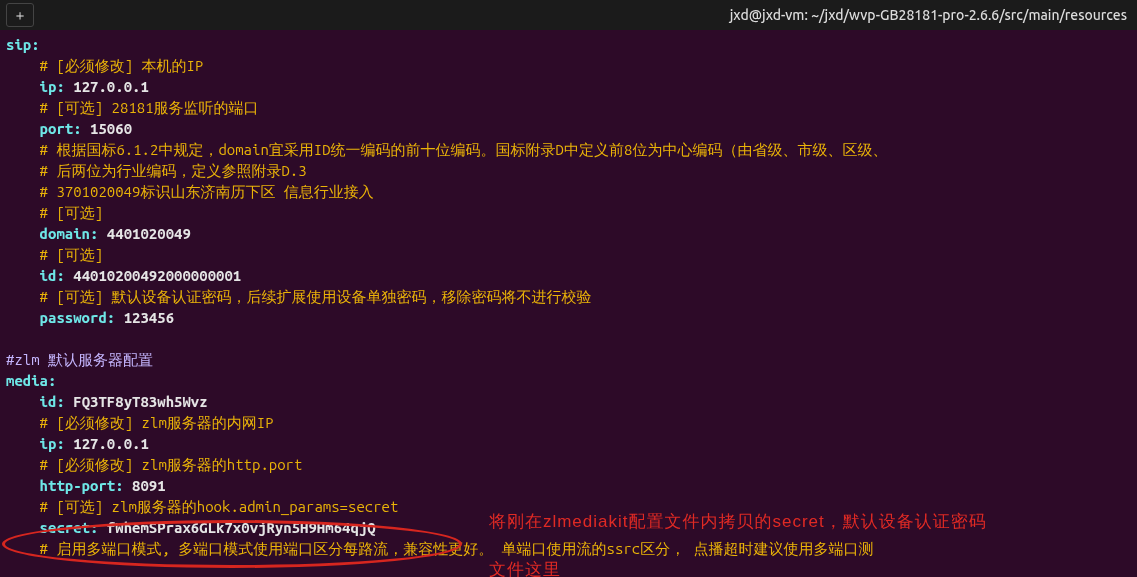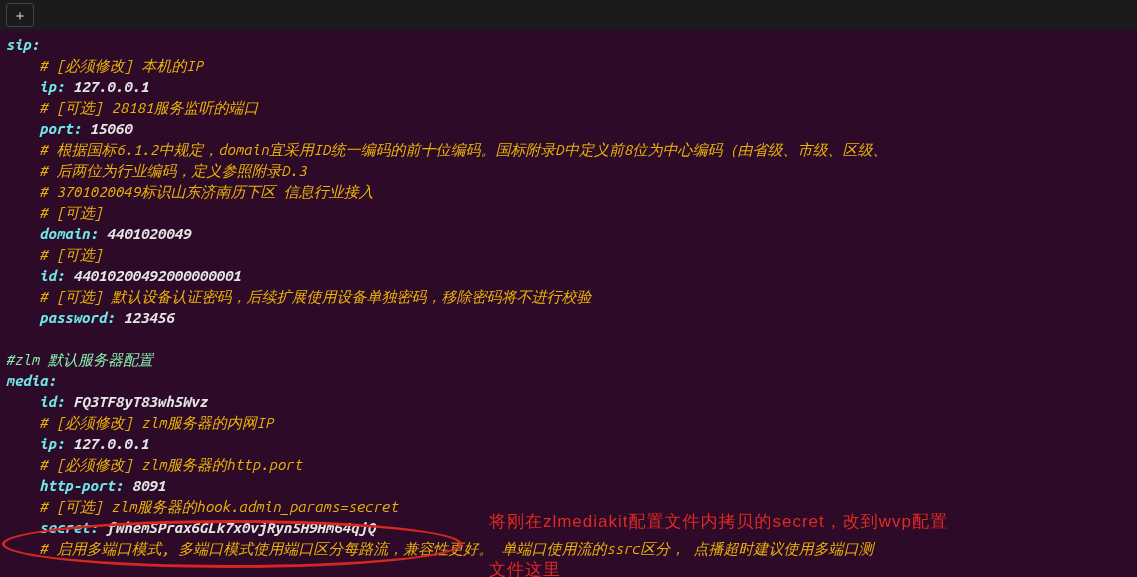--- a/index.html
+++ b/index.html
@@ -30,22 +30,22 @@
   .titlebar-title { flex: 1; text-align: right; padding-right: 10px; white-space: nowrap; }
   .term {
     padding: 4px 6px 0 6px;
     white-space: pre;
     letter-spacing: 0px;
     position: relative;
   }
   .c-key { color: #6ee7e7; font-weight: bold; }   
   .c-val { color: #e5e5e5; font-weight: bold; }   
   .c-cmt { color: #eab308; }                       
-  .c-cmw { color: #86efac; }
-  .line { display:block; height:21px;font-style:italic; }
+  .c-cmw { color: #c4b5fd; }
+  .line { display:block; height:21px; }
   .annotation-circle {
     position: absolute;
     border: 3px solid #d6261f;
     border-radius: 50%;
     pointer-events: none;
   }
   .annotation-text {
     position: absolute;
     color: #e02a24;
     font-family: "Microsoft YaHei", sans-serif;
@@ -55,23 +55,24 @@
     letter-spacing: 1px;
   }
 </style>
 </head>
 <body>
 
 <div class="titlebar">
   <div class="titlebar-btn">
     <span>＋</span>
   </div>
+  <div class="titlebar-title">jxd@jxd-vm: ~/jxd/wvp-GB28181-pro-2.6.6/src/main/resources</div>
 </div>
 
 <div class="term" id="term"><span class="line"><span class="c-key">sip</span><span class="c-key">:</span></span><span class="line">    <span class="c-cmt"># [必须修改] 本机的IP</span></span><span class="line">    <span class="c-key">ip</span><span class="c-key">:</span> <span class="c-val">127.0.0.1</span></span><span class="line">    <span class="c-cmt"># [可选] 28181服务监听的端口</span></span><span class="line">    <span class="c-key">port</span><span class="c-key">:</span> <span class="c-val">15060</span></span><span class="line">    <span class="c-cmt"># 根据国标6.1.2中规定，domain宜采用ID统一编码的前十位编码。国标附录D中定义前8位为中心编码（由省级、市级、区级、</span></span><span class="line">    <span class="c-cmt"># 后两位为行业编码，定义参照附录D.3</span></span><span class="line">    <span class="c-cmt"># 3701020049标识山东济南历下区 信息行业接入</span></span><span class="line">    <span class="c-cmt"># [可选]</span></span><span class="line">    <span class="c-key">domain</span><span class="c-key">:</span> <span class="c-val">4401020049</span></span><span class="line">    <span class="c-cmt"># [可选]</span></span><span class="line">    <span class="c-key">id</span><span class="c-key">:</span> <span class="c-val">44010200492000000001</span></span><span class="line">    <span class="c-cmt"># [可选] 默认设备认证密码，后续扩展使用设备单独密码，移除密码将不进行校验</span></span><span class="line">    <span class="c-key">password</span><span class="c-key">:</span> <span class="c-val">123456</span></span><span class="line"> </span><span class="line"><span class="c-cmw">#zlm 默认服务器配置</span></span><span class="line"><span class="c-key">media</span><span class="c-key">:</span></span><span class="line">    <span class="c-key">id</span><span class="c-key">:</span> <span class="c-val">FQ3TF8yT83wh5Wvz</span></span><span class="line">    <span class="c-cmt"># [必须修改] zlm服务器的内网IP</span></span><span class="line">    <span class="c-key">ip</span><span class="c-key">:</span> <span class="c-val">127.0.0.1</span></span><span class="line">    <span class="c-cmt"># [必须修改] zlm服务器的http.port</span></span><span class="line">    <span class="c-key">http-port</span><span class="c-key">:</span> <span class="c-val">8091</span></span><span class="line">    <span class="c-cmt"># [可选] zlm服务器的hook.admin_params=secret</span></span><span class="line">    <span class="c-key">secret</span><span class="c-key">:</span> <span class="c-val">fWhemSPrax6GLk7x0vjRyn5H9Hm64qjQ</span></span><span class="line">    <span class="c-cmt"># 启用多端口模式, 多端口模式使用端口区分每路流，兼容性更好。 单端口使用流的ssrc区分， 点播超时建议使用多端口测</span></span>
   
   <div class="annotation-circle" style="left:2px; top:490px; width:460px; height:48px;"></div>
   <div class="annotation-text" style="left:466px; top:456px; width:660px;">
-    <span>将刚在zlmediakit配置文件内拷贝的secret，改到wvp配置</span><br>
+    <span>将刚在zlmediakit配置文件内拷贝的secret，默认设备认证密码</span><br>
     <span>文件这里</span>
   </div>
   
 </div>
 
 </body></html>

